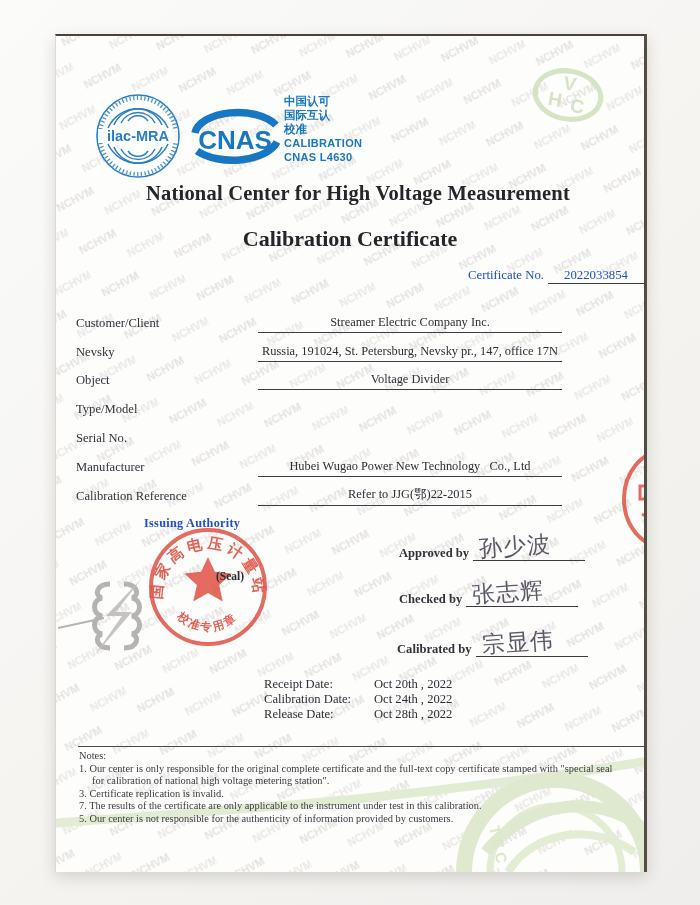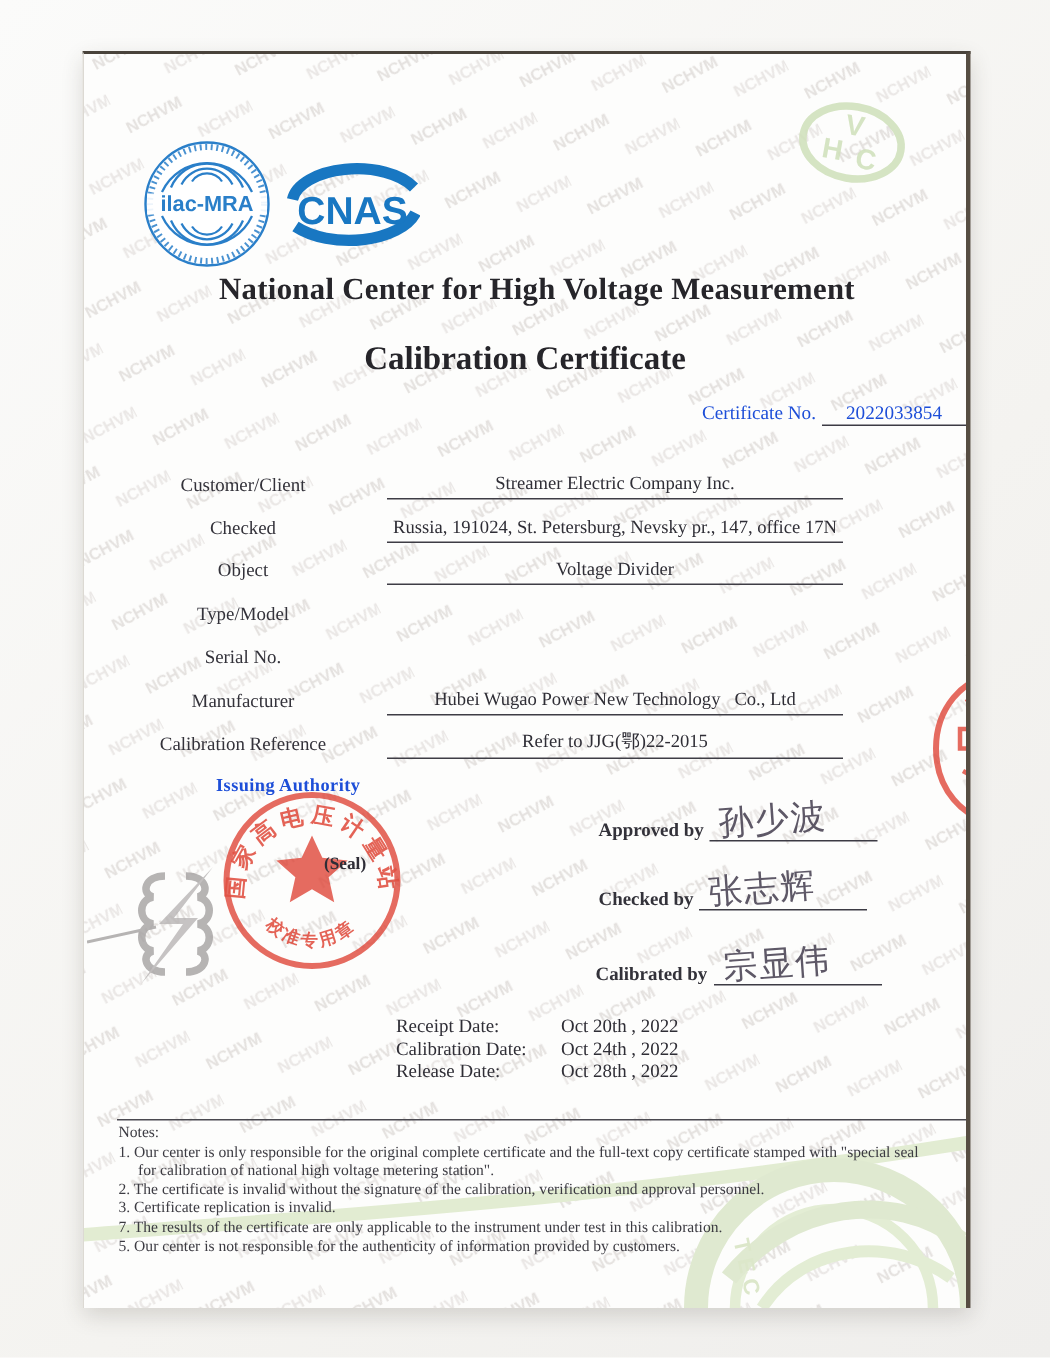--- a/index.html
+++ b/index.html
@@ -35,21 +35,21 @@
            font-size:20.5px; font-weight:bold; color:#26252a; letter-spacing:.2px;padding-left:16px; }
   .subtitle { position:absolute; left:0; top:190px; width:100%; text-align:center;
            font-size:22px; font-weight:bold; color:#26252a; }
   .certline { position:absolute; left:0; top:232px; width:100%; text-align:right;
            font-size:12.8px; color:#1d4ed8; }
   .certline .no { border-bottom:1.4px solid #3c3b44; padding:0 16px 1px 16px; margin-left:4px; }
 
   
   .fields { position:absolute; left:20px; top:268px; width:486px; }
   .frow { display:flex; align-items:flex-end; height:28.8px; }
-  .flabel { flex:0 0 172px; text-align:center; font-size:12.6px; color:#33323a; padding-bottom:2px; }
+  .flabel { flex:0 0 172px; text-align:left; font-size:12.6px; color:#33323a; padding-bottom:2px; }
   .fvalue { flex:1; margin-left:10px; border-bottom:1.4px solid #3e3d45; text-align:center;
             font-size:12.4px; color:#2f2e36; white-space:nowrap; padding-bottom:2px; overflow:visible; }
 
   
   .seal-wrap { position:absolute; left:87px; top:486px; width:130px; height:130px; opacity:.88; }
   .issuing { position:absolute; left:88px; top:480px; font-size:12.2px; font-weight:bold; color:#1d4ed8; letter-spacing:.3px; }
   .seal-label { position:absolute; left:160px; top:534px; font-size:11.5px; font-weight:bold; color:#2e2d36; }
   .sigrow { position:absolute; font-size:12.6px; font-weight:bold; color:#33323a; }
   .sigrow .sline { display:inline-block; width:112px; border-bottom:1.5px solid #3c3b44; margin-left:4px; position:relative; height:14px; vertical-align:bottom; }
   .sig { position:absolute; left:6px; bottom:-2px; font-weight:normal; font-size:23px; color:#4d4757;
@@ -118,20 +118,27 @@
       <rect x="4" y="37" width="80" height="14" fill="#ffffff" opacity=".9"></rect>
       <text x="44" y="48.5" text-anchor="middle" font-size="14.5" font-weight="bold" fill="#2a7fc9" font-family="Liberation Sans, sans-serif">ilac-MRA</text>
     </svg>
 
     <svg class="cnas-logo" width="90" height="60" viewBox="0 0 90 60" xmlns="http://www.w3.org/2000/svg">
       <path d="M5,27 A43,23 0 0 1 86,19" stroke="#1877c2" stroke-width="7.5" fill="none"></path>
       <path d="M7,45 A46,25 0 0 0 87,36" stroke="#1877c2" stroke-width="7.5" fill="none"></path>
       <text x="45" y="43" text-anchor="middle" font-size="26" font-weight="bold" fill="#1877c2" font-family="Liberation Sans, sans-serif">CNAS</text>
     </svg>
 
+    <div class="cnas-text">
+      <div class="cn">中国认可</div>
+      <div class="cn">国际互认</div>
+      <div class="cn">校准</div>
+      <div class="en">CALIBRATION</div>
+      <div class="en">CNAS L4630</div>
+    </div>
 
     <svg class="hvc-logo" width="80" height="62" viewBox="0 0 80 62" xmlns="http://www.w3.org/2000/svg">
       <g transform="rotate(10 40 31)">
         <ellipse cx="40" cy="31" rx="33" ry="24" stroke="#cfe0ba" stroke-width="5" fill="none"></ellipse>
         <text x="40" y="26" text-anchor="middle" font-size="19" font-weight="bold" fill="#cfe0ba" font-family="Liberation Sans, sans-serif">V</text>
         <text x="28" y="44" text-anchor="middle" font-size="19" font-weight="bold" fill="#cfe0ba" font-family="Liberation Sans, sans-serif">H</text>
         <text x="51" y="47" text-anchor="middle" font-size="19" font-weight="bold" fill="#cfe0ba" font-family="Liberation Sans, sans-serif">C</text>
       </g>
     </svg>
 
@@ -140,21 +147,21 @@
     <div class="certline">
       <span>Certificate No.</span><span class="no">2022033854</span>
     </div>
 
     <div class="fields">
       <div class="frow">
         <div class="flabel">Customer/Client</div>
         <div class="fvalue">Streamer Electric Company Inc.</div>
       </div>
       <div class="frow">
-        <div class="flabel">Checked</div>
+        <div class="flabel">Nevsky</div>
         <div class="fvalue">Russia, 191024, St. Petersburg, Nevsky pr., 147, office 17N</div>
       </div>
       <div class="frow">
         <div class="flabel">Object</div>
         <div class="fvalue">Voltage Divider</div>
       </div>
       <div class="frow">
         <div class="flabel">Type/Model</div>
       </div>
       <div class="frow">
@@ -217,21 +224,20 @@
       <div class="drow">
         <span class="dlabel">Release Date:</span>
         <span class="dvalue">Oct 28th , 2022</span>
       </div>
     </div>
 
     <div class="rule"></div>
     <div class="notes">
       <div>Notes:</div>
       <div class="note-item">1. Our center is only responsible for the original complete certificate and the full-text copy certificate stamped with "special seal for calibration of national high voltage metering station".</div>
-      <div class="note-item">2. The certificate is invalid without the signature of the calibration, verification and approval personnel.</div>
       <div class="note-item">3. Certificate replication is invalid.</div>
       <div class="note-item">7. The results of the certificate are only applicable to the instrument under test in this calibration.</div>
       <div class="note-item">5. Our center is not responsible for the authenticity of information provided by customers.</div>
     </div>
 
     <svg class="edge-stamp" width="60" height="110" viewBox="0 0 60 110" xmlns="http://www.w3.org/2000/svg">
       <ellipse cx="58" cy="55" rx="40" ry="48" stroke="#e0473a" stroke-width="4" fill="none"></ellipse>
       <rect x="34" y="42" width="18" height="13" fill="none" stroke="#e0473a" stroke-width="3"></rect>
       <path d="M38,22 L50,30 M36,70 L50,78 M40,26 L48,20" stroke="#e0473a" stroke-width="3" fill="none"></path>
     </svg>

